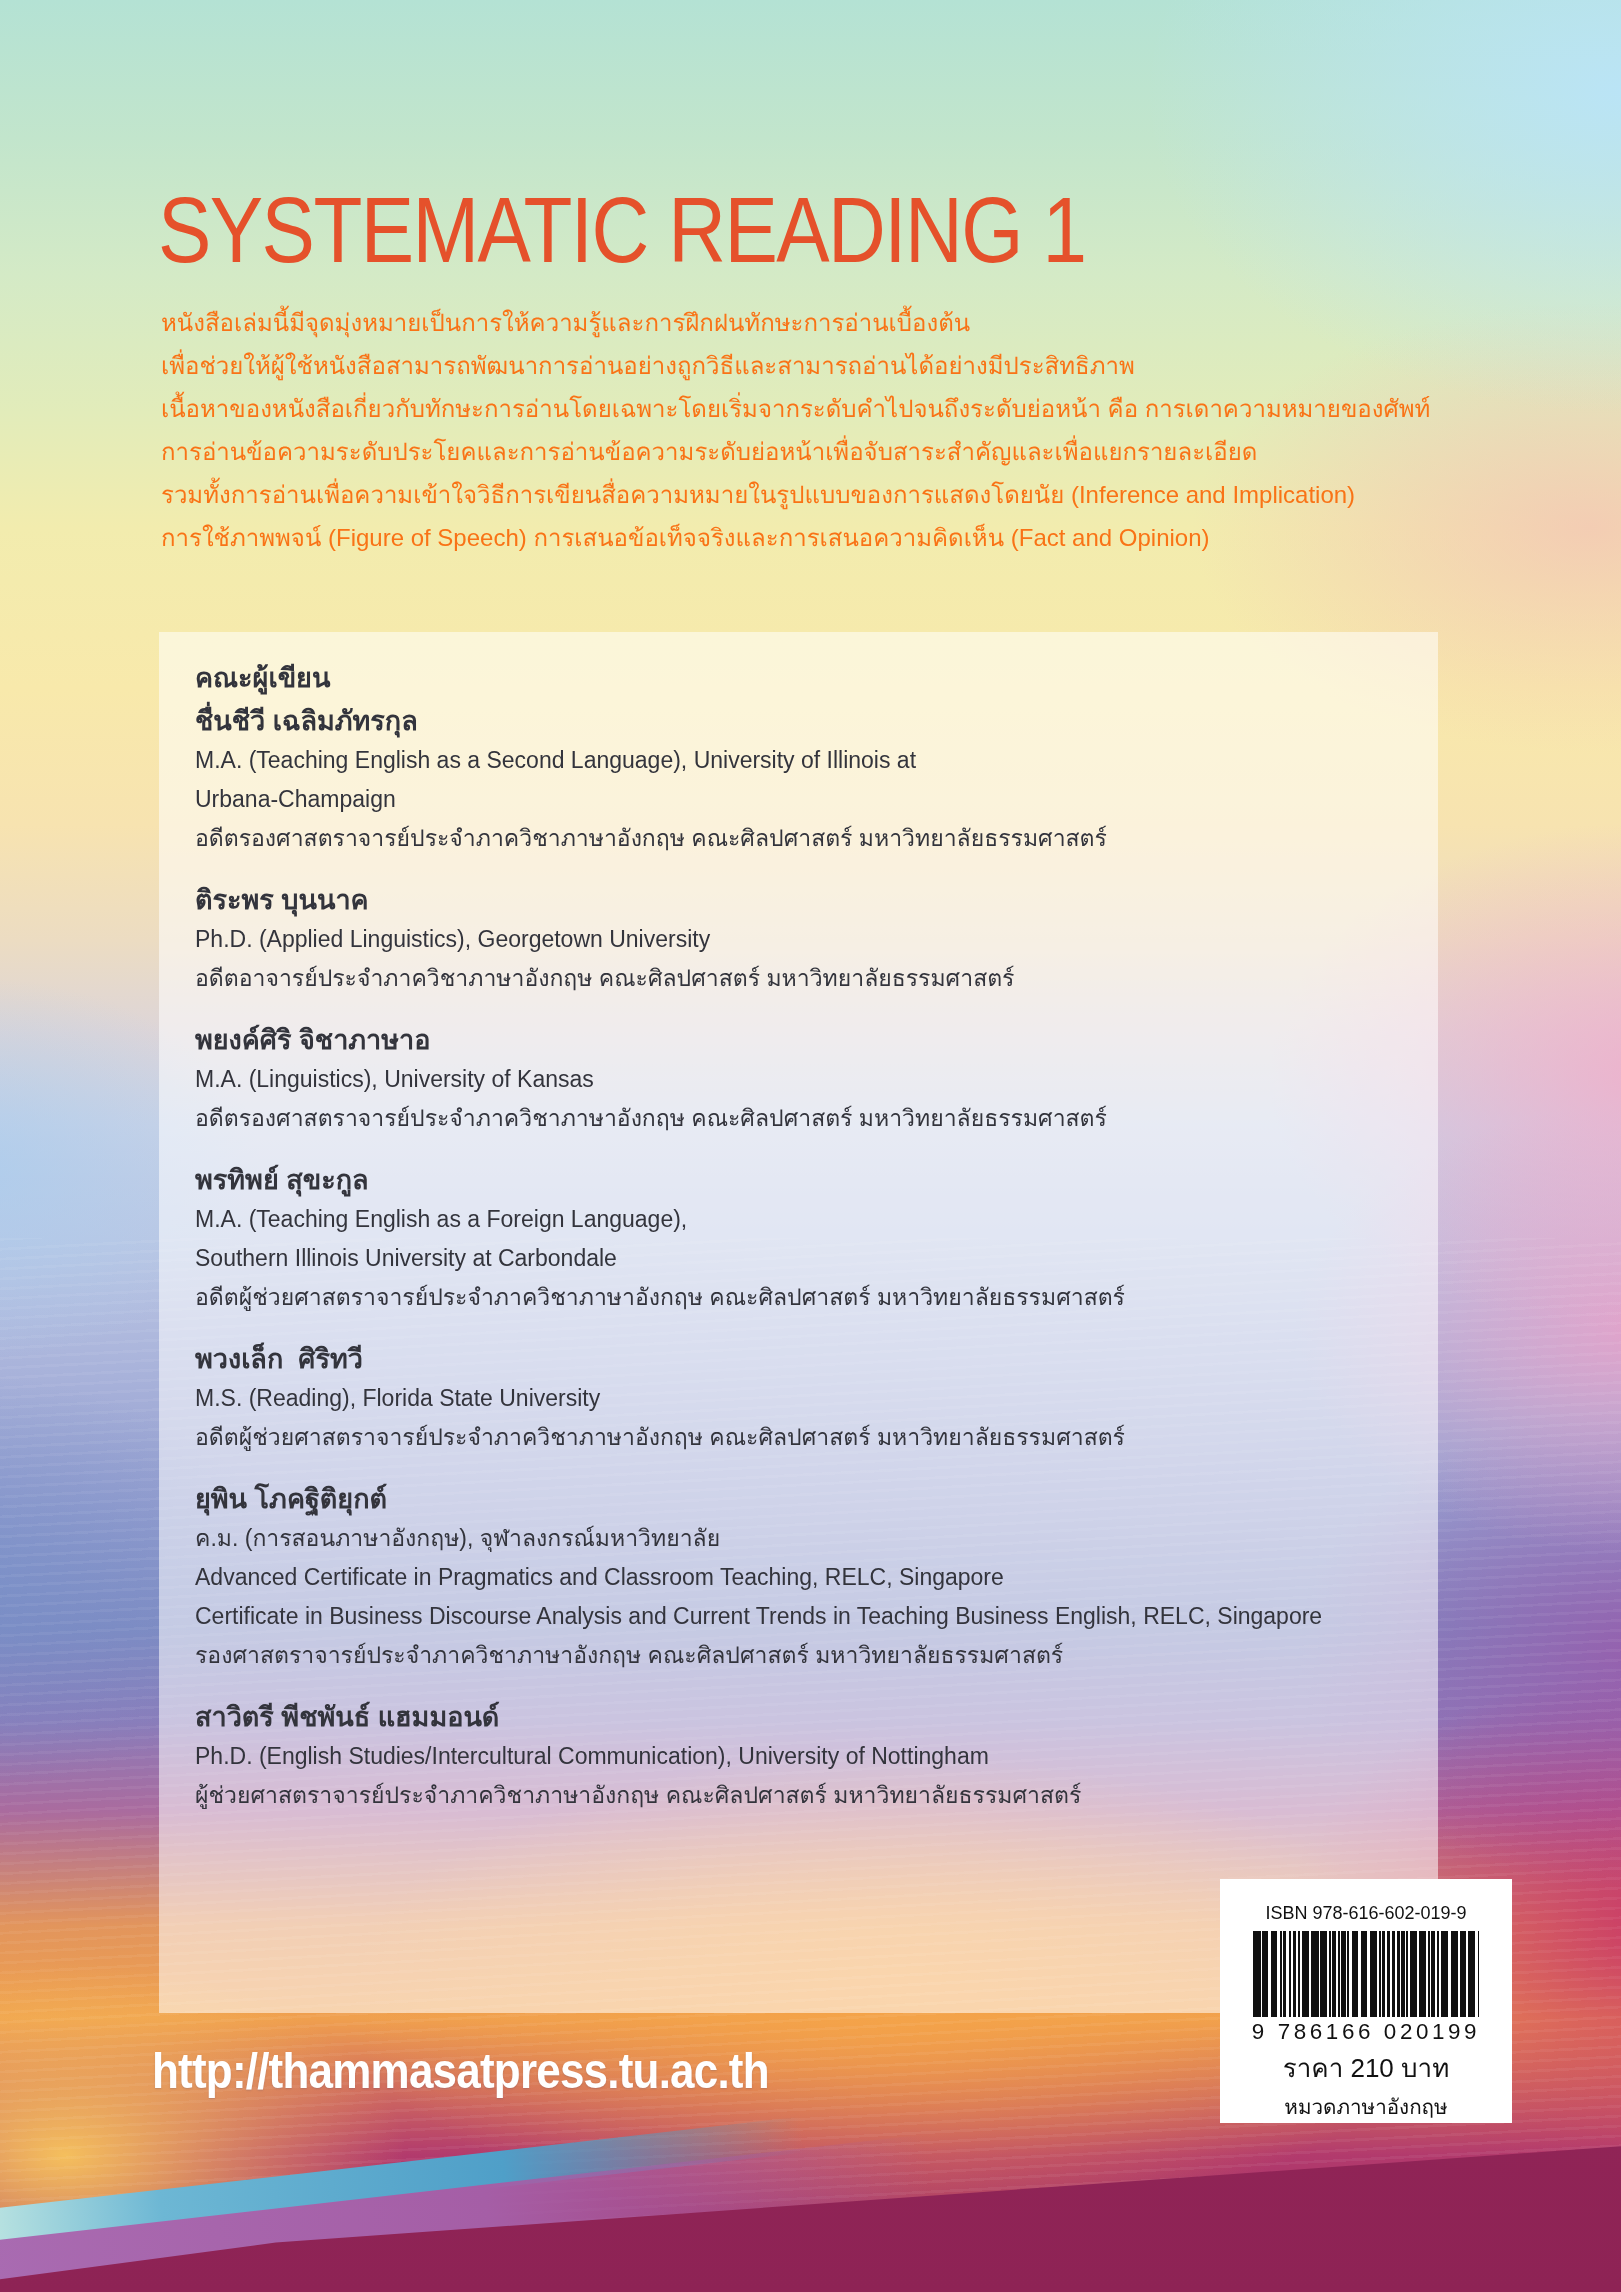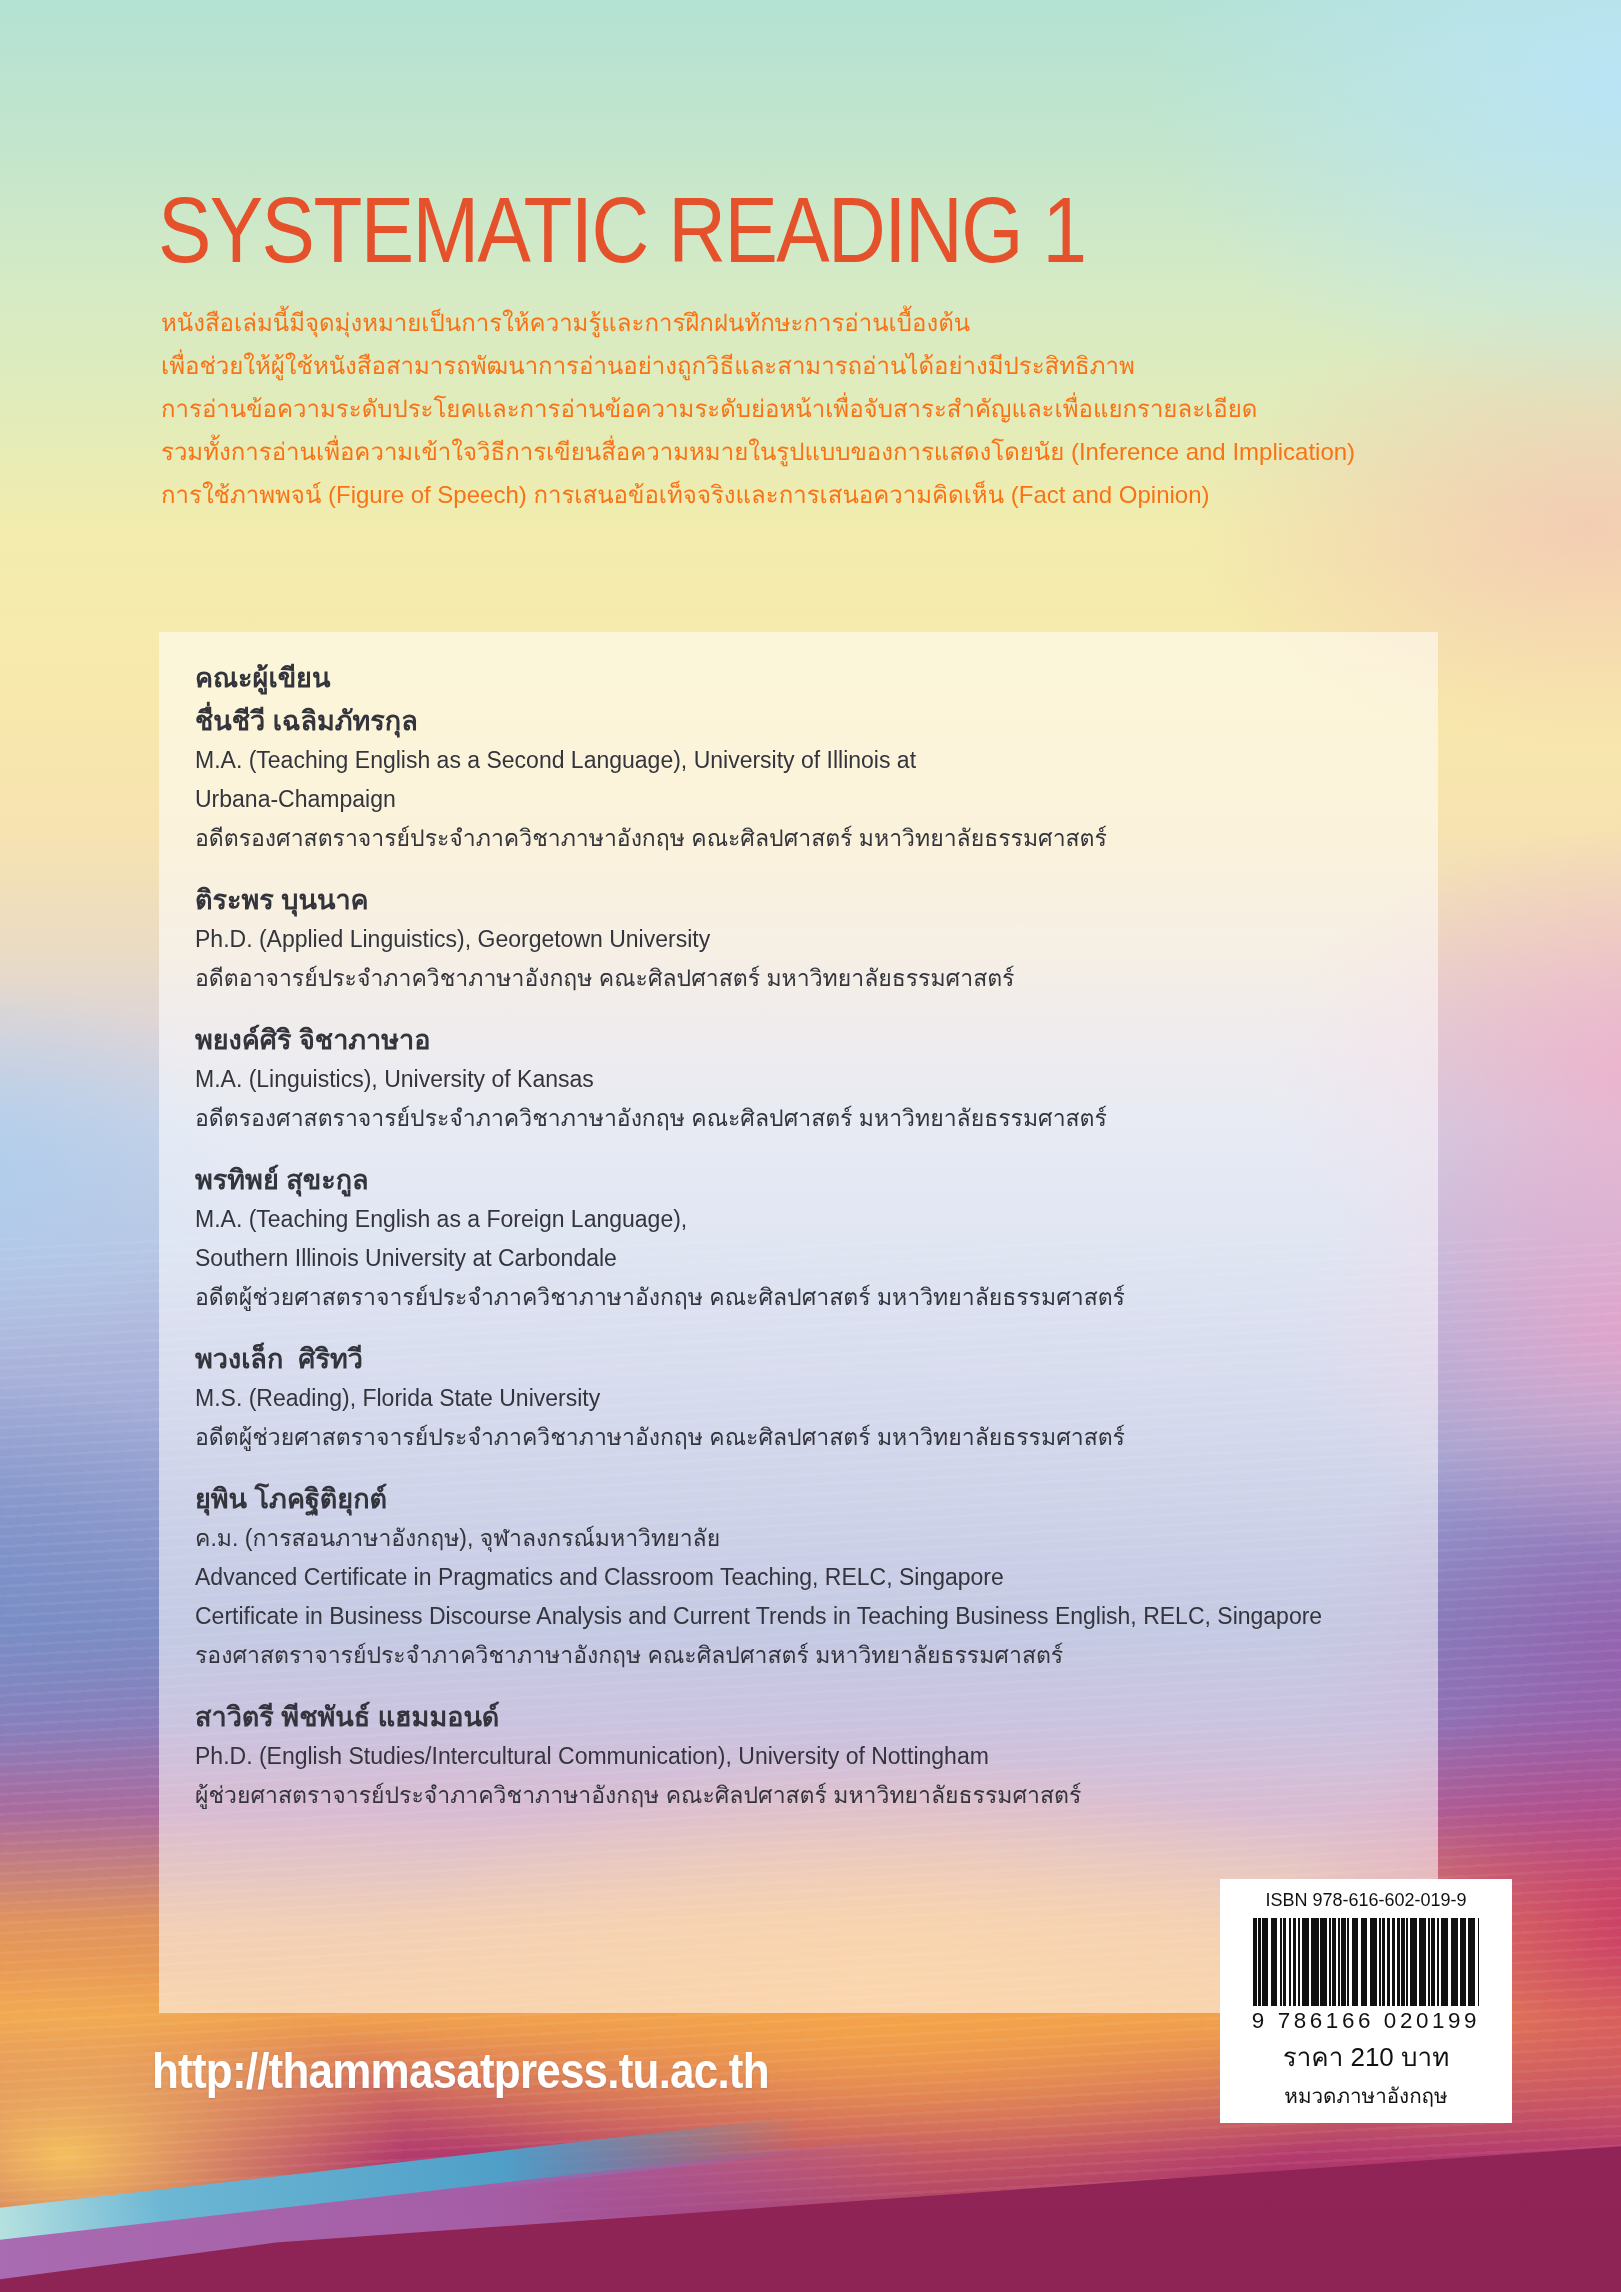--- a/index.html
+++ b/index.html
@@ -99,21 +99,21 @@
     position:absolute;left:152px;top:2042px;
     font-size:50px;font-weight:700;color:#ffffff;letter-spacing:-0.9px;
     white-space:nowrap;
     transform:scaleX(0.88);transform-origin:left top;
     text-shadow:0 0.9px 1.8px rgba(80,80,120,0.25);
   }
   .isbn-box{
     position:absolute;left:1220px;top:1879px;width:292px;height:244px;
     background:#ffffff;box-sizing:border-box;
     display:flex;flex-direction:column;align-items:center;
-    padding-top:11px;color:#111111;
+    padding-top:24px;color:#111111;
   }
   .isbn-label{font-size:18px;letter-spacing:0px;white-space:nowrap;}
   .barcode{
     width:226px;height:88px;margin-top:7.2px;
     background:
       repeating-linear-gradient(90deg,#101010 0 1.8px, rgba(0,0,0,0) 1.8px 4.5px),
       repeating-linear-gradient(90deg,#101010 0 3.6px, rgba(0,0,0,0) 3.6px 9.9px),
       repeating-linear-gradient(90deg,rgba(0,0,0,0) 0 6.3px, #101010 6.3px 8px, rgba(0,0,0,0) 8px 11.6px);
     background-color:#fff;
   }
@@ -134,20 +134,21 @@
   <div class="bg-streaks"></div>
   <div class="stripe-teal"></div>
   <div class="stripe-purple"></div>
   <div class="bottom-band"></div>
 
   <div class="title">SYSTEMATIC READING 1</div>
 
   <div class="description">
       <div class="desc-line">หนังสือเล่มนี้มีจุดมุ่งหมายเป็นการให้ความรู้และการฝึกฝนทักษะการอ่านเบื้องต้น</div>
       <div class="desc-line">เพื่อช่วยให้ผู้ใช้หนังสือสามารถพัฒนาการอ่านอย่างถูกวิธีและสามารถอ่านได้อย่างมีประสิทธิภาพ</div>
+      <div class="desc-line">เนื้อหาของหนังสือเกี่ยวกับทักษะการอ่านโดยเฉพาะโดยเริ่มจากระดับคำไปจนถึงระดับย่อหน้า คือ การเดาความหมายของศัพท์</div>
       <div class="desc-line">การอ่านข้อความระดับประโยคและการอ่านข้อความระดับย่อหน้าเพื่อจับสาระสำคัญและเพื่อแยกรายละเอียด</div>
       <div class="desc-line">รวมทั้งการอ่านเพื่อความเข้าใจวิธีการเขียนสื่อความหมายในรูปแบบของการแสดงโดยนัย (Inference and Implication)</div>
       <div class="desc-line">การใช้ภาพพจน์ (Figure of Speech) การเสนอข้อเท็จจริงและการเสนอความคิดเห็น (Fact and Opinion)</div>
     </div>
 
   <div class="authors-panel">
     <div class="panel-heading">คณะผู้เขียน</div>
     <div>
         <div class="author-block">
           <div class="author-name">ชื่นชีวี เฉลิมภัทรกุล</div>

